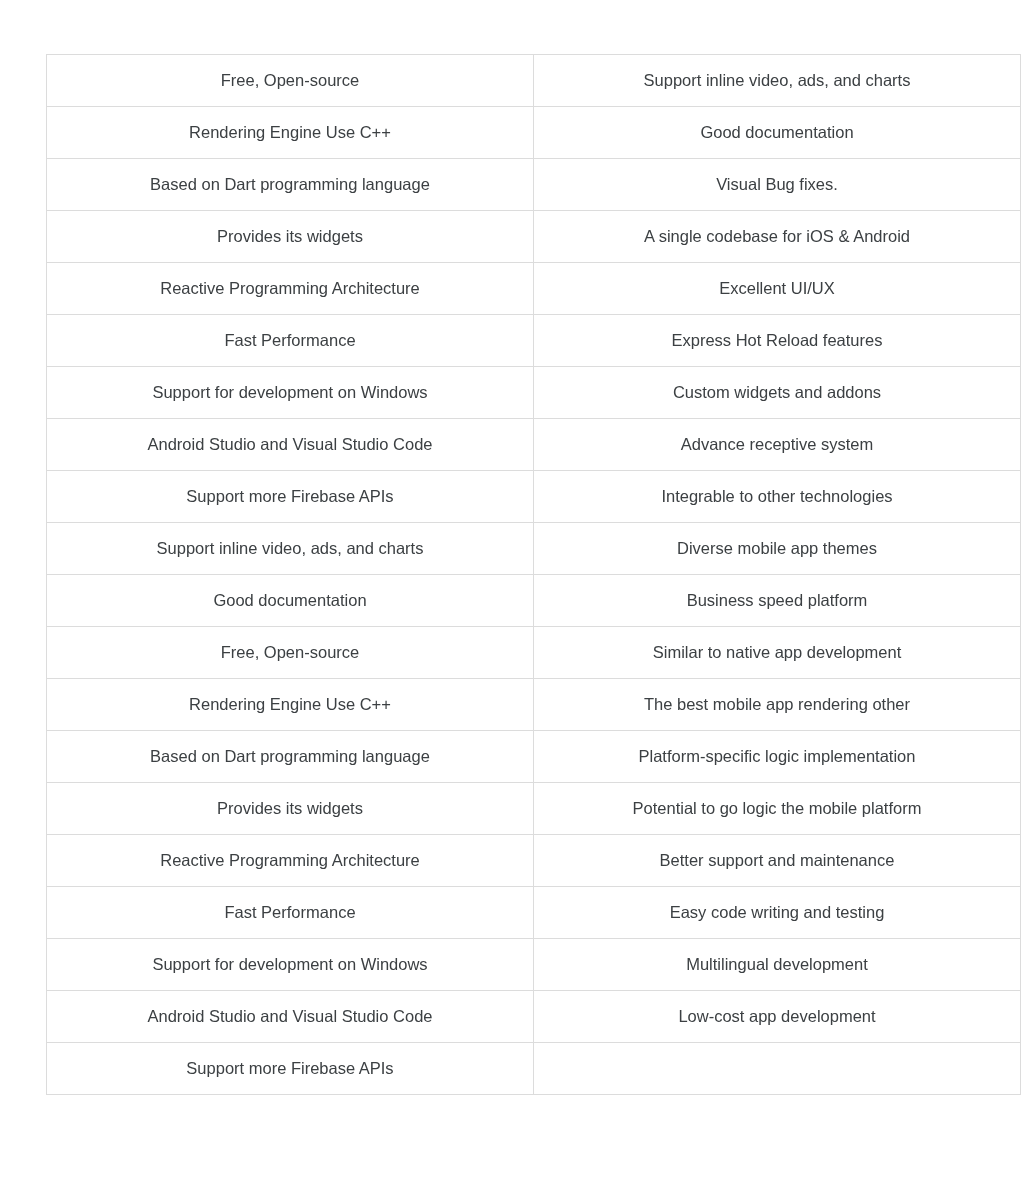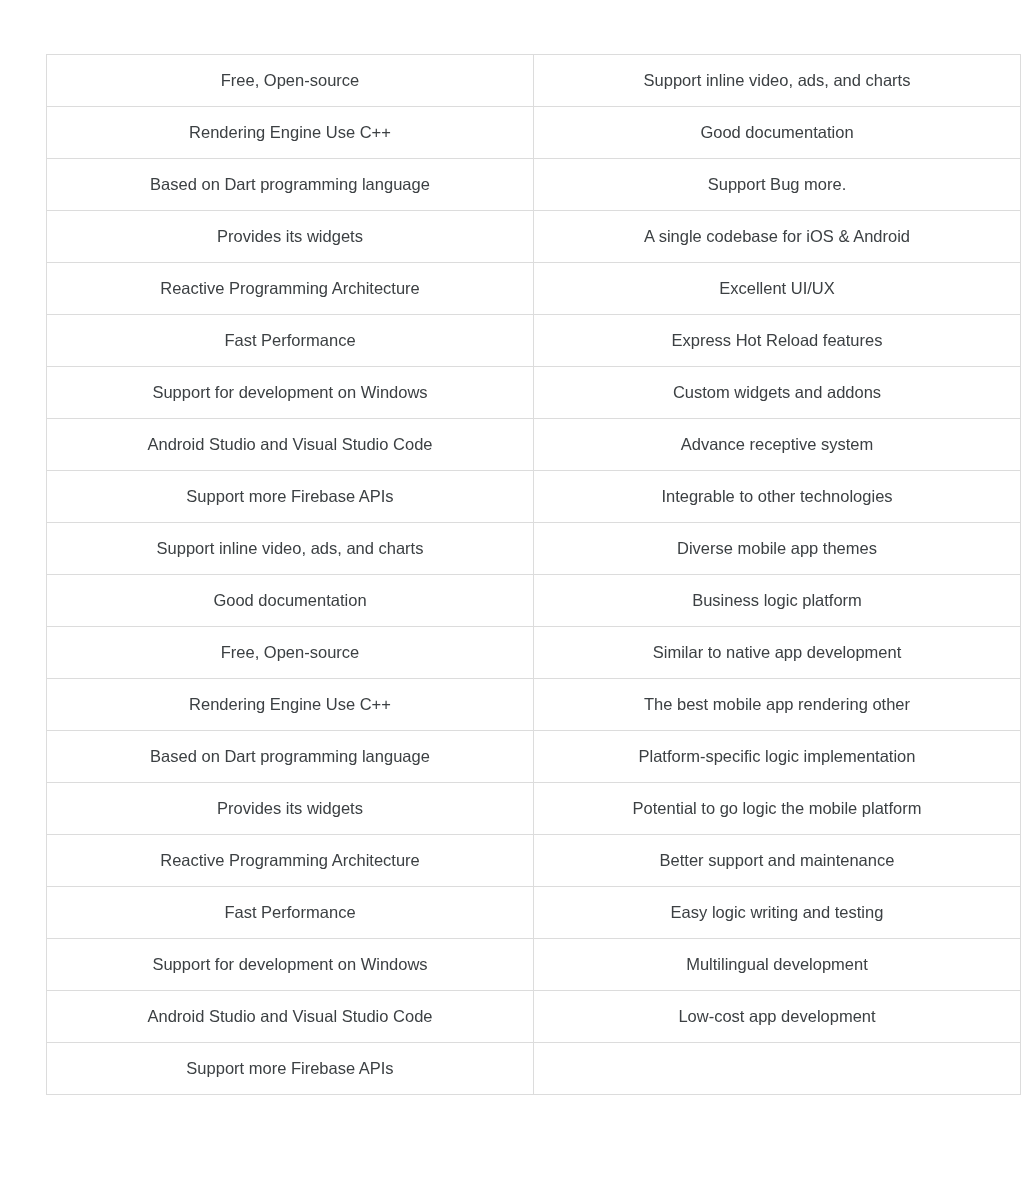--- a/index.html
+++ b/index.html
@@ -63,21 +63,21 @@
         <tr>
           <td class="col-left">Free, Open-source</td>
           <td class="col-right">Support inline video, ads, and charts</td>
         </tr>
         <tr>
           <td class="col-left">Rendering Engine Use C++</td>
           <td class="col-right">Good documentation</td>
         </tr>
         <tr>
           <td class="col-left">Based on Dart programming language</td>
-          <td class="col-right">Support Bug more.</td>
+          <td class="col-right">Visual Bug fixes.</td>
         </tr>
         <tr>
           <td class="col-left">Provides its widgets</td>
           <td class="col-right">A single codebase for iOS &amp; Android</td>
         </tr>
         <tr>
           <td class="col-left">Reactive Programming Architecture</td>
           <td class="col-right">Excellent UI/UX</td>
         </tr>
         <tr>
@@ -95,21 +95,21 @@
         <tr>
           <td class="col-left">Support more Firebase APIs</td>
           <td class="col-right">Integrable to other technologies</td>
         </tr>
         <tr>
           <td class="col-left">Support inline video, ads, and charts</td>
           <td class="col-right">Diverse mobile app themes</td>
         </tr>
         <tr>
           <td class="col-left">Good documentation</td>
-          <td class="col-right">Business logic platform</td>
+          <td class="col-right">Business speed platform</td>
         </tr>
         <tr>
           <td class="col-left">Free, Open-source</td>
           <td class="col-right">Similar to native app development</td>
         </tr>
         <tr>
           <td class="col-left">Rendering Engine Use C++</td>
           <td class="col-right">The best mobile app rendering other</td>
         </tr>
         <tr>
@@ -119,21 +119,21 @@
         <tr>
           <td class="col-left">Provides its widgets</td>
           <td class="col-right">Potential to go logic the mobile platform</td>
         </tr>
         <tr>
           <td class="col-left">Reactive Programming Architecture</td>
           <td class="col-right">Better support and maintenance</td>
         </tr>
         <tr>
           <td class="col-left">Fast Performance</td>
-          <td class="col-right">Easy logic writing and testing</td>
+          <td class="col-right">Easy code writing and testing</td>
         </tr>
         <tr>
           <td class="col-left">Support for development on Windows</td>
           <td class="col-right">Multilingual development</td>
         </tr>
         <tr>
           <td class="col-left">Android Studio and Visual Studio Code</td>
           <td class="col-right">Low-cost app development</td>
         </tr>
         <tr>

